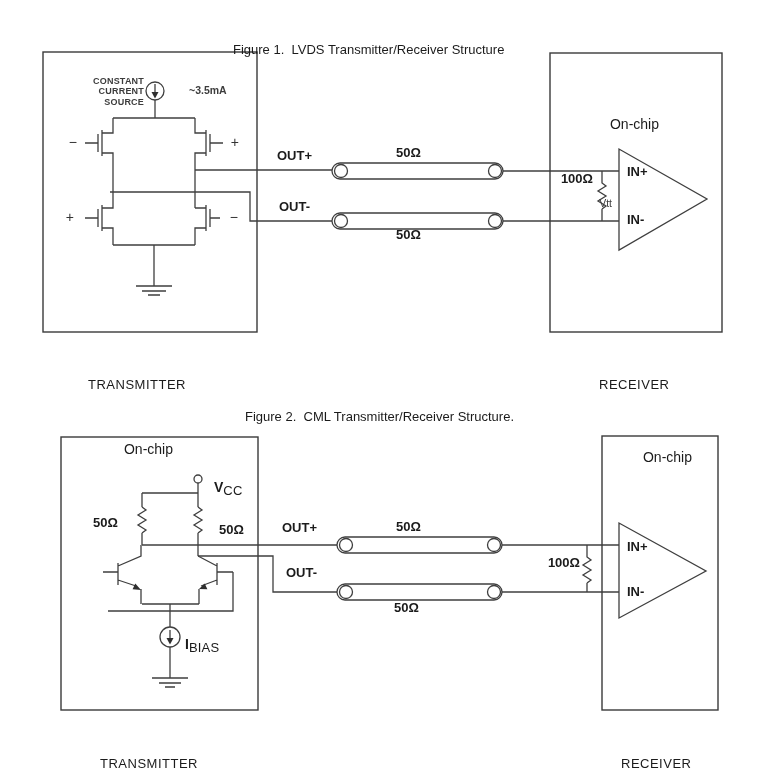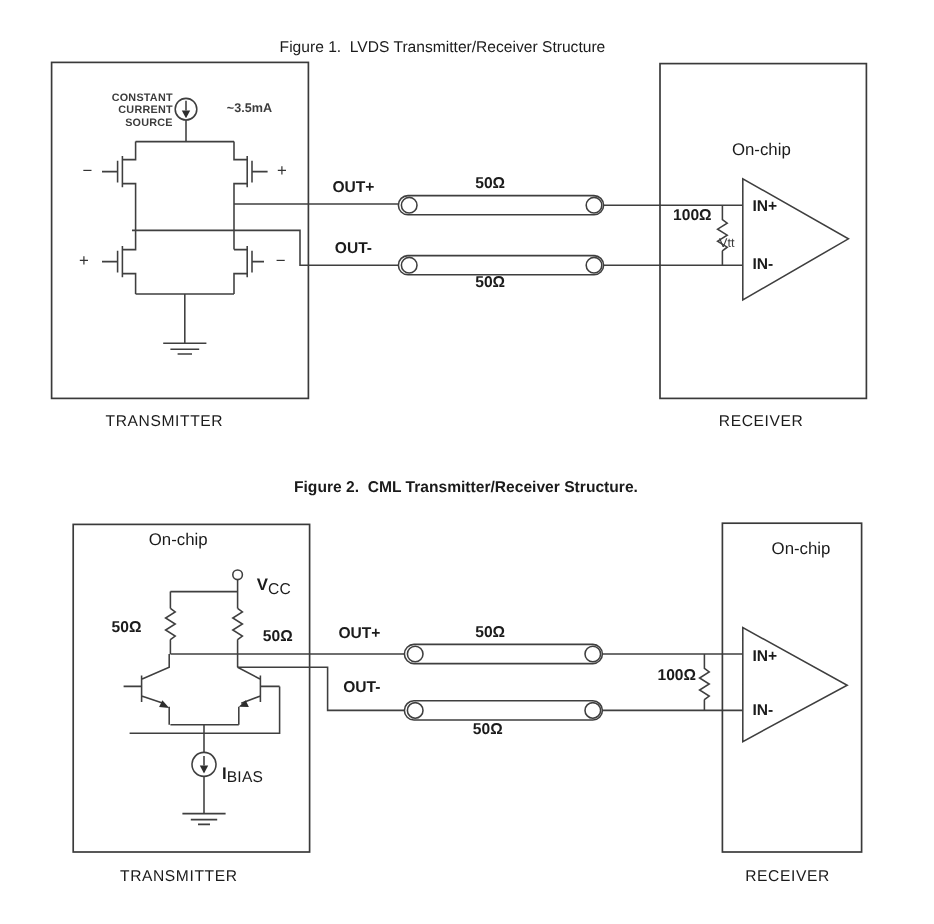--- a/index.html
+++ b/index.html
@@ -6,26 +6,26 @@
   html,body{margin:0;padding:0;background:#ffffff;}
   #page{position:relative;width:778px;height:770px;background:#ffffff;overflow:hidden;
         font-family:"Liberation Sans","DejaVu Sans",sans-serif;color:#1b1b1b;}
   #wiring{position:absolute;left:0;top:0;}
   #wiring .ln{stroke:#3f3f3f;stroke-width:1.3;fill:none;}
   #wiring .bx{stroke:#3a3a3a;stroke-width:1.4;fill:none;}
   #wiring .pad{stroke:#3f3f3f;stroke-width:1.3;fill:#ffffff;}
   #wiring .ah{fill:#2e2e2e;stroke:none;}
   .lbl{position:absolute;font-size:13px;line-height:14px;white-space:nowrap;}
   .b{font-weight:bold;}
-  .pre{white-space:pre;}
+  .pre{white-space:pre;margin-top:11px;}
   .ctr{text-align:right;}
   .rt{text-align:right;}
   .sm{font-size:9px;line-height:10.4px;letter-spacing:0.2px;color:#3c3c3c;white-space:pre-line;}
   .dim{color:#3c3c3c;margin-left:20px;}
-  .sp{letter-spacing:0.5px;}
+  .sp{letter-spacing:0.5px;margin-top:34px;}
   .sub{font-size:13px;font-weight:normal;position:relative;top:3px;letter-spacing:0.2px;}
   .big{font-size:14px;font-weight:bold;}
   .sign{font-size:14px;color:#333;}
 </style>
 </head>
 <body>
 
 <div id="page">
 
   <svg id="wiring" width="778" height="770" viewBox="0 0 778 770">
@@ -147,21 +147,21 @@
 
   <div class="lbl ctr" style="left:597px;top:117px;width:62px;font-size:14px;">On-chip</div>
   <div class="lbl b rt" style="left:546px;top:172px;width:47px;">100Ω</div>
   <div class="lbl dim ctr" style="left:561px;top:196px;width:31px;font-size:10.5px;">Vtt</div>
   <div class="lbl b" style="left:627px;top:165px;">IN+</div>
   <div class="lbl b" style="left:627px;top:213px;">IN-</div>
 
   <div class="lbl sp" style="left:88px;top:344px;">TRANSMITTER</div>
   <div class="lbl sp" style="left:599px;top:344px;">RECEIVER</div>
 
-  <div class="lbl pre" style="left:245px;top:399px;font-weight:bold;">Figure 2.  CML Transmitter/Receiver Structure.</div>
+  <div class="lbl pre" style="left:245px;top:399px;">Figure 2.  CML Transmitter/Receiver Structure.</div>
   <div class="lbl ctr" style="left:111px;top:442px;width:62px;font-size:14px;">On-chip</div>
 
   <div class="lbl" style="left:214px;top:480px;"><span class="big">V</span><span class="sub">CC</span></div>
 
   <div class="lbl b" style="left:93px;top:516px;">50Ω</div>
   <div class="lbl b" style="left:219px;top:523px;">50Ω</div>
 
   <div class="lbl b" style="left:282px;top:521px;">OUT+</div>
   <div class="lbl b" style="left:396px;top:520px;">50Ω</div>
   <div class="lbl b" style="left:286px;top:566px;">OUT-</div>

